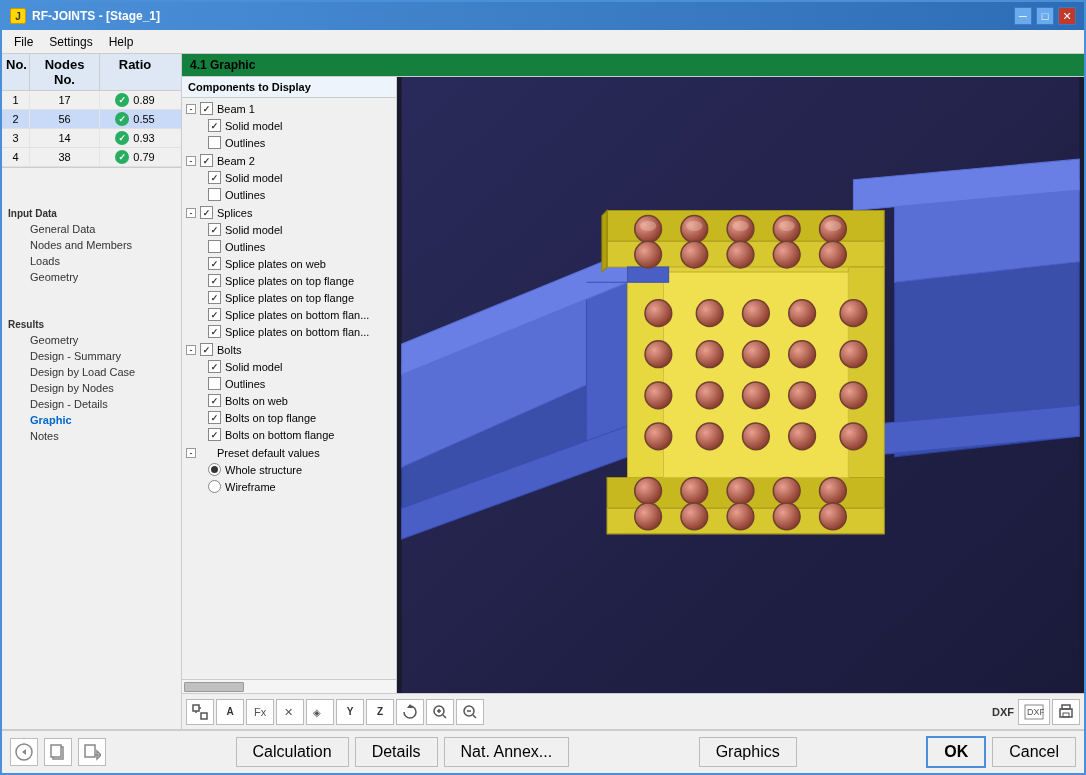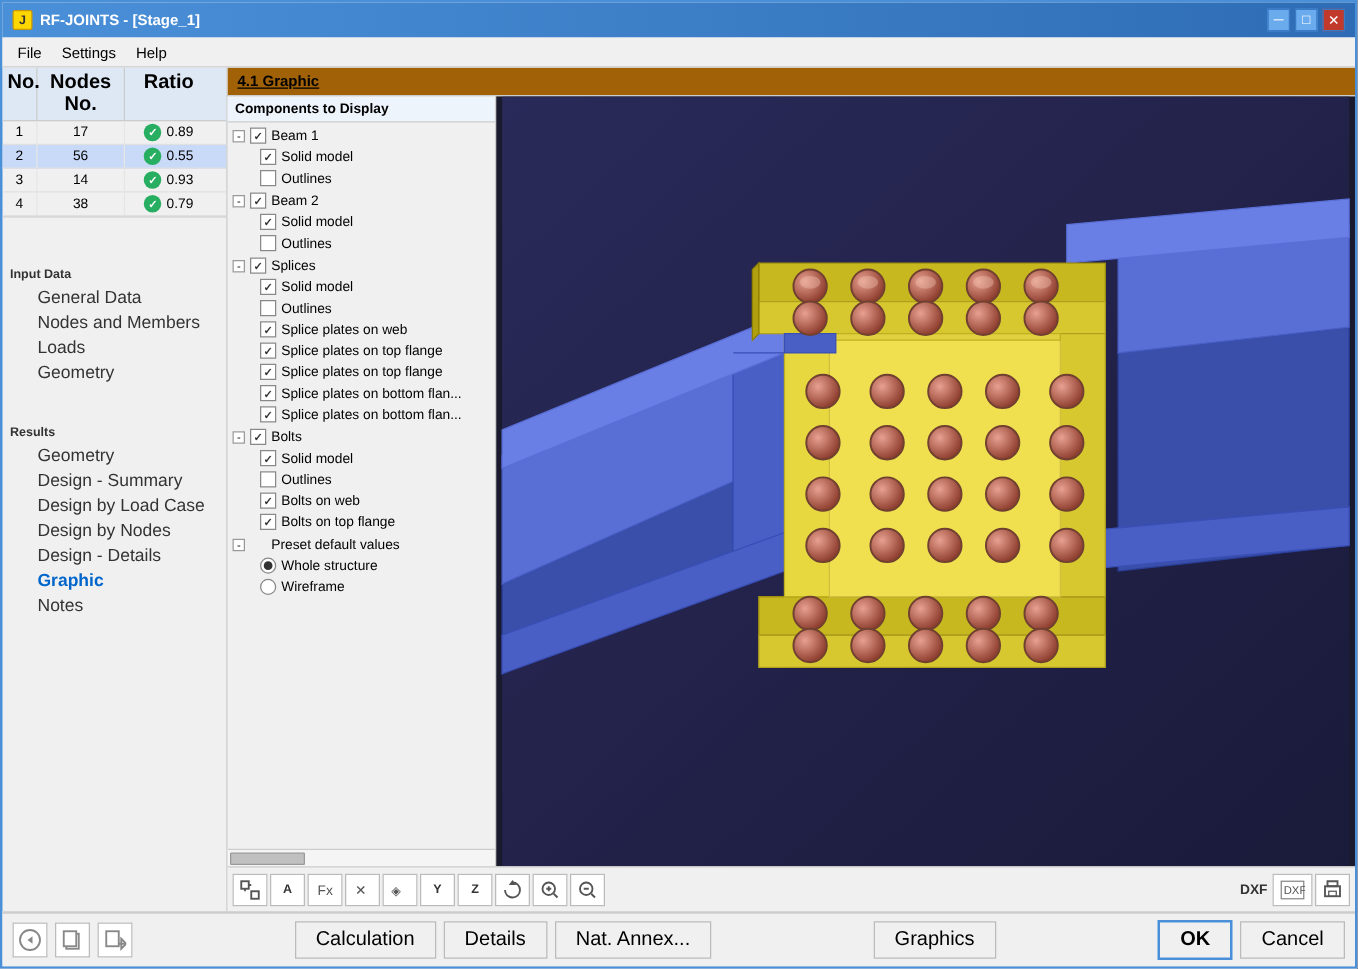--- a/index.html
+++ b/index.html
@@ -16,39 +16,39 @@
     
     .menu-bar { background: #f0f0f0; border-bottom: 1px solid #ccc; height: 24px; display: flex; align-items: center; padding: 0 4px; flex-shrink: 0; }
     .menu-item { padding: 2px 8px; cursor: pointer; }
     
     .main-content { display: flex; flex: 1; overflow: hidden; }
     
     .left-panel { width: 180px; display: flex; flex-direction: column; border-right: 1px solid #ccc; flex-shrink: 0; }
     
     .results-table { border-bottom: 1px solid #ccc; }
     .table-header { display: grid; grid-template-columns: 28px 70px 70px; background: #dde8f4; border-bottom: 1px solid #ccc; }
-    .th { padding: 3px 4px; font-weight: bold; font-size: 16px; border-right: 1px solid #ccc; text-align: center; }
+    .th { padding: 3px 4px; font-weight: bold; font-size: 13px; border-right: 1px solid #ccc; text-align: center; }
     .th:last-child { border-right: none; }
     .table-row { display: grid; grid-template-columns: 28px 70px 70px; border-bottom: 1px solid #e0e0e0; cursor: pointer; }
     .table-row.selected { background: #c8daf7; }
     .td { padding: 2px 4px; font-size: 11px; border-right: 1px solid #e5e5e5; text-align: center; display: flex; align-items: center; justify-content: center; gap: 4px; }
     .td:last-child { border-right: none; }
     .status-icon { width: 14px; height: 14px; border-radius: 50%; background: #27ae60; display: flex; align-items: center; justify-content: center; flex-shrink: 0; }
     .status-icon::after { content: '✓'; color: white; font-size: 9px; font-weight: bold; }
     
     .nav-tree { flex: 1; overflow-y: auto; padding: 6px 4px; }
     .nav-section { margin-bottom: 2px; }
     .nav-section-title { font-weight: bold; font-size: 10px; padding: 2px 2px; color: #333; margin-top: 32px; }
-    .nav-item { padding: 2px 8px; font-size: 14px; cursor: pointer; color: #333; white-space: nowrap; }
+    .nav-item { padding: 2px 8px; font-size: 11px; cursor: pointer; color: #333; white-space: nowrap; }
     .nav-item.active { color: #0066cc; font-weight: bold; }
     .nav-indent { padding-left: 16px; }
     
     .right-panel { flex: 1; display: flex; flex-direction: column; overflow: hidden; }
     
-    .panel-title { background: #a16207; border-bottom: 1px solid #ccc; padding: 4px 8px; font-weight: bold; font-size: 12px; flex-shrink: 0; text-decoration: underline; }
+    .panel-title { background: #15803d; border-bottom: 1px solid #ccc; padding: 4px 8px; font-weight: bold; font-size: 12px; flex-shrink: 0; }
     
     .panel-body { display: flex; flex: 1; overflow: hidden; }
     
     .components-panel { width: 215px; border-right: 1px solid #ccc; display: flex; flex-direction: column; flex-shrink: 0; }
     .components-title { background: #eef4fc; padding: 4px 6px; font-weight: bold; font-size: 11px; border-bottom: 1px solid #ccc; }
     .components-tree { flex: 1; overflow-y: auto; padding: 2px 0; font-size: 11px; }
     .tree-group { margin-bottom: 1px; }
     .tree-group-header { display: flex; align-items: center; gap: 4px; padding: 2px 4px; cursor: pointer; }
     .tree-expander { width: 10px; height: 10px; border: 1px solid #999; background: white; display: flex; align-items: center; justify-content: center; font-size: 9px; flex-shrink: 0; }
     .tree-checkbox { width: 13px; height: 13px; border: 1px solid #888; background: white; display: flex; align-items: center; justify-content: center; font-size: 10px; flex-shrink: 0; }
@@ -264,20 +264,24 @@
                 <div class="tree-checkbox"></div>
                 <span>Outlines</span>
               </div>
               <div class="tree-child">
                 <div class="tree-checkbox checked"></div>
                 <span>Bolts on web</span>
               </div>
               <div class="tree-child">
                 <div class="tree-checkbox checked"></div>
                 <span>Bolts on top flange</span>
+              </div>
+              <div class="tree-child">
+                <div class="tree-checkbox checked"></div>
+                <span>Bolts on bottom flange</span>
               </div>
             </div>
 
             <div class="tree-group">
               <div class="tree-group-header">
                 <div class="tree-expander">-</div>
                 <div class="tree-checkbox" style="border:none; background:none;"></div>
                 <span class="tree-label">Preset default values</span>
               </div>
               <div class="tree-child">

